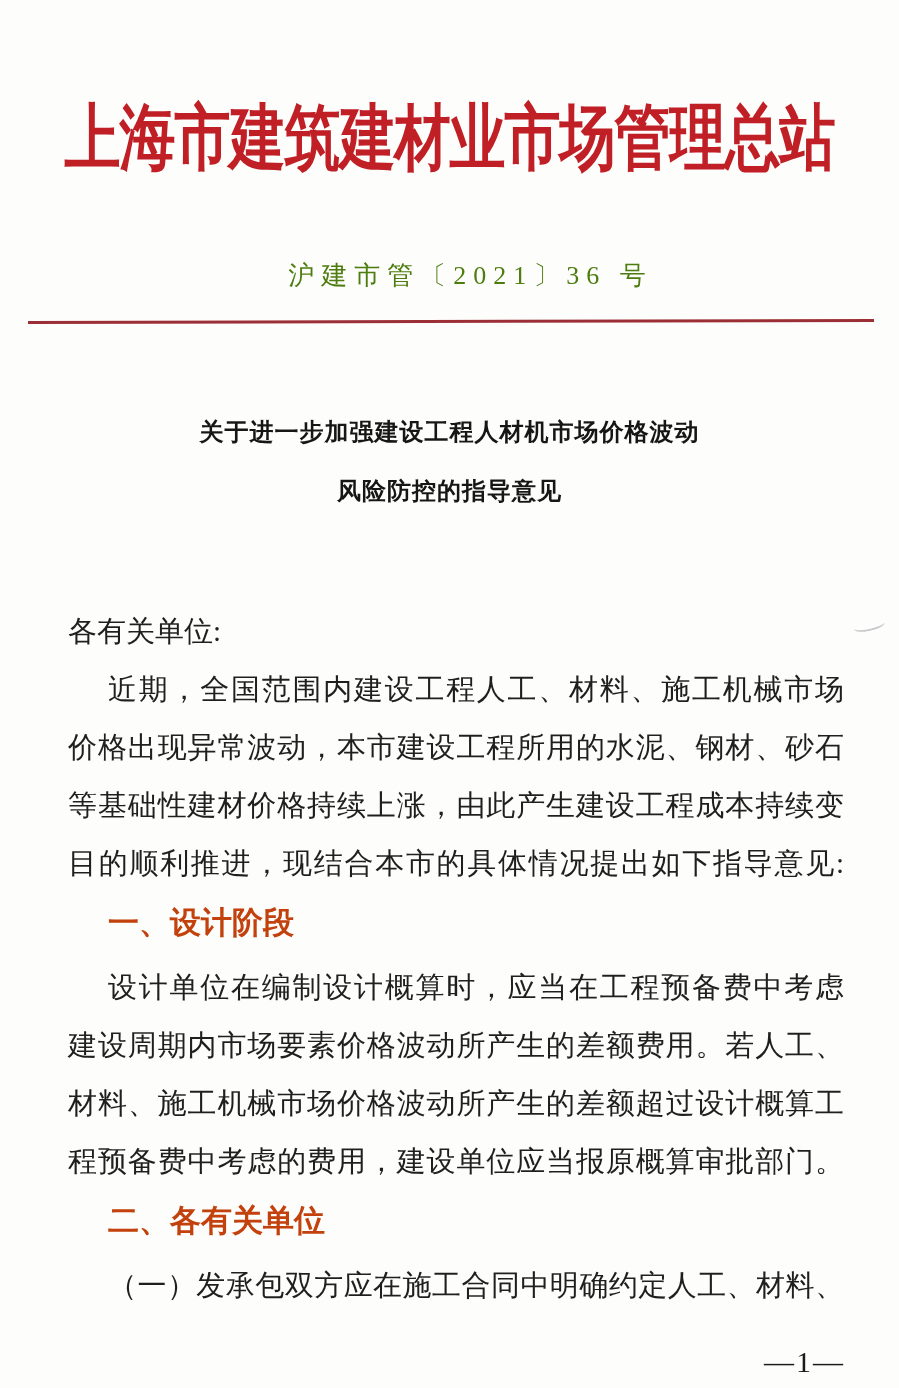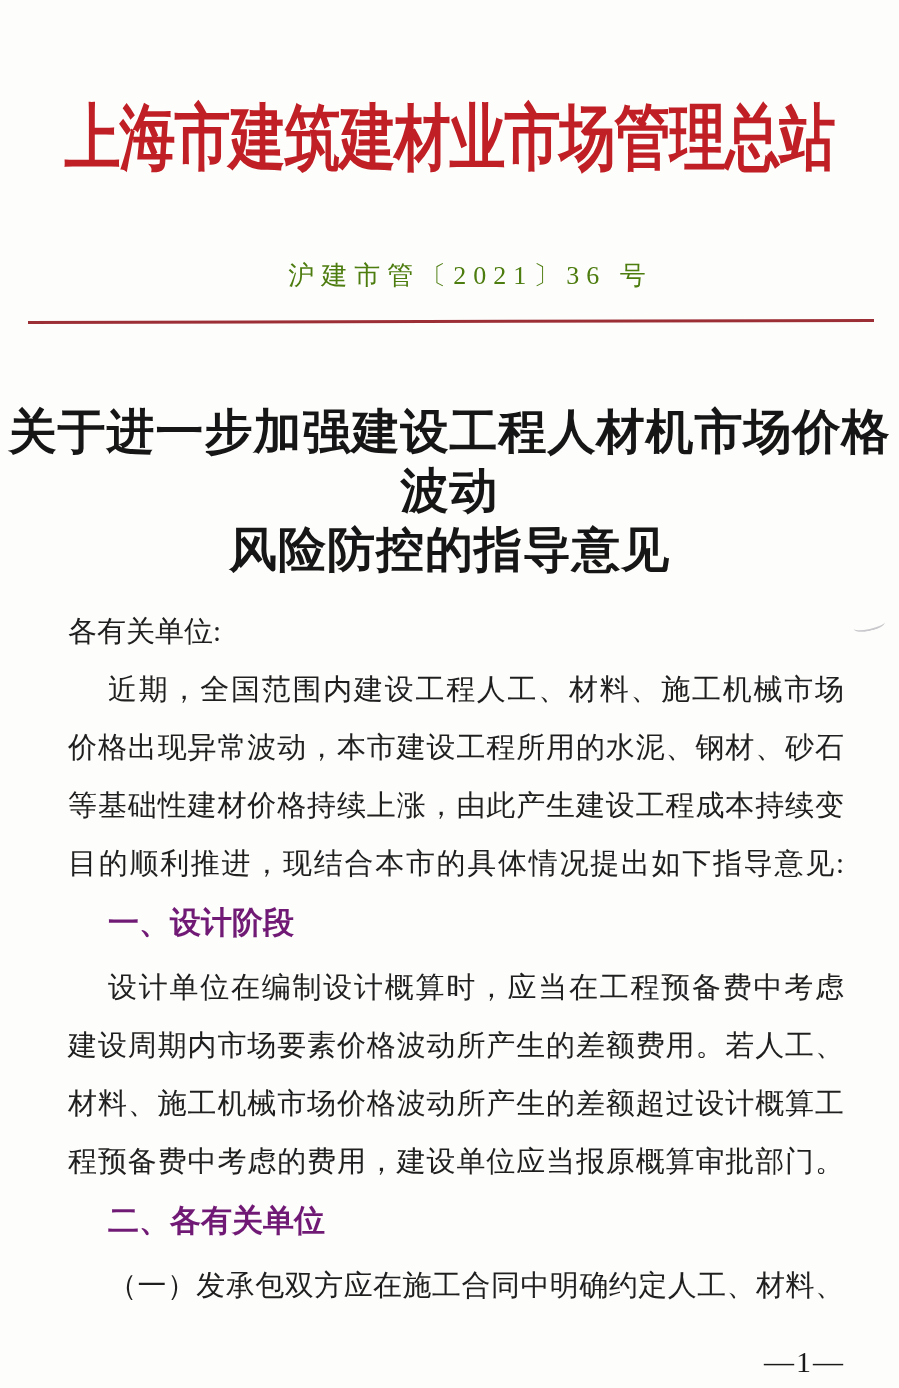--- a/index.html
+++ b/index.html
@@ -54,21 +54,21 @@
     transform: rotate(-0.15deg);
   }
   .doc-title {
     position: absolute;
     top: 402px;
     left: 0;
     width: 100%;
     text-align: center;
     font-family: "Liberation Sans", "DejaVu Sans", sans-serif;
     font-weight: bold;
-    font-size: 48px;
+    font-size: 24px;
     line-height: 59px;
     letter-spacing: 1px;
     color: #161616;
   }
   .body-block {
     position: absolute;
     top: 602px;
     left: 68px;
     width: 776px;
     font-size: 29px;
@@ -83,21 +83,21 @@
     text-align-last: justify;
     text-justify: distribute;
   }
   .ind { padding-left: 40px; }
   .hd {
     font-family: "Liberation Sans", "DejaVu Sans", sans-serif;
     font-weight: bold;
     font-size: 31px;
     height: 66px;
     line-height: 62px;
-    color: #701a75;
+    color: #c2410c;
   }
   .page-number {
     position: absolute;
     top: 1340px;
     right: 54px;
     font-size: 30px;
     line-height: 44px;
     letter-spacing: 2px;
     color: #1a1a1a;
     white-space: nowrap;

